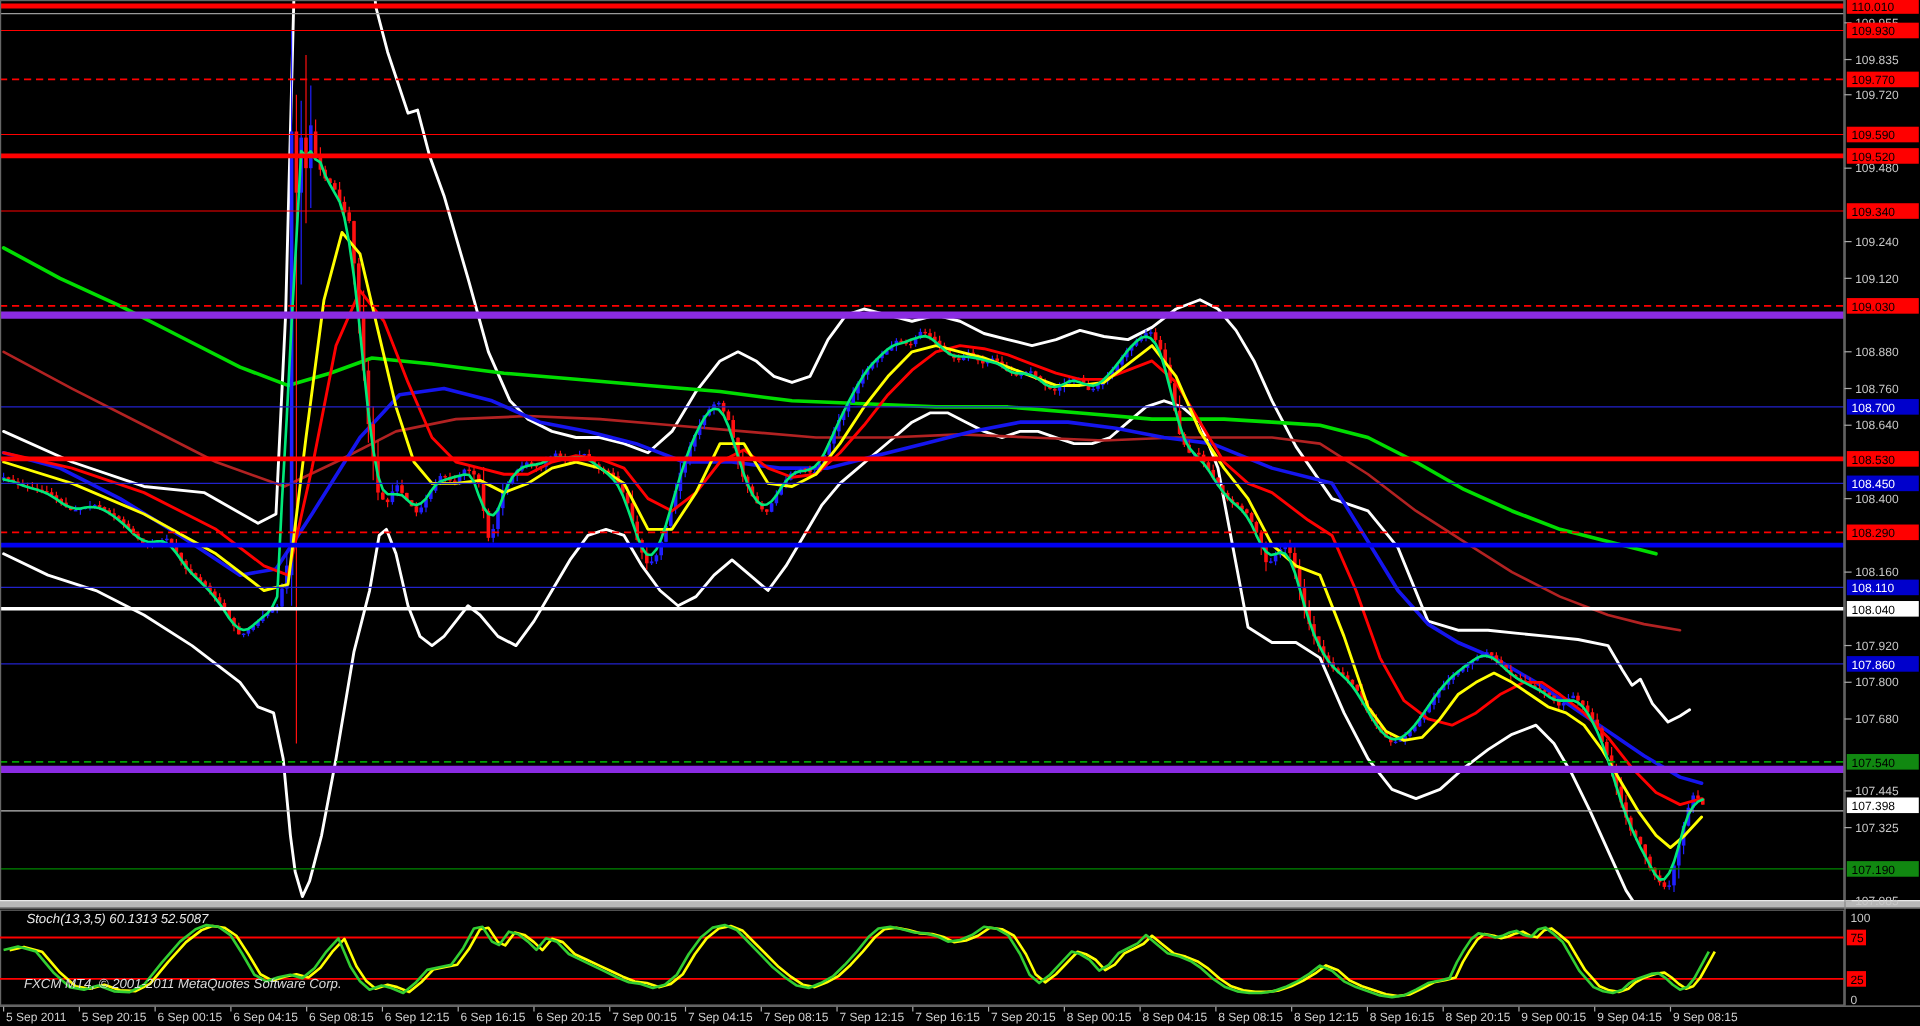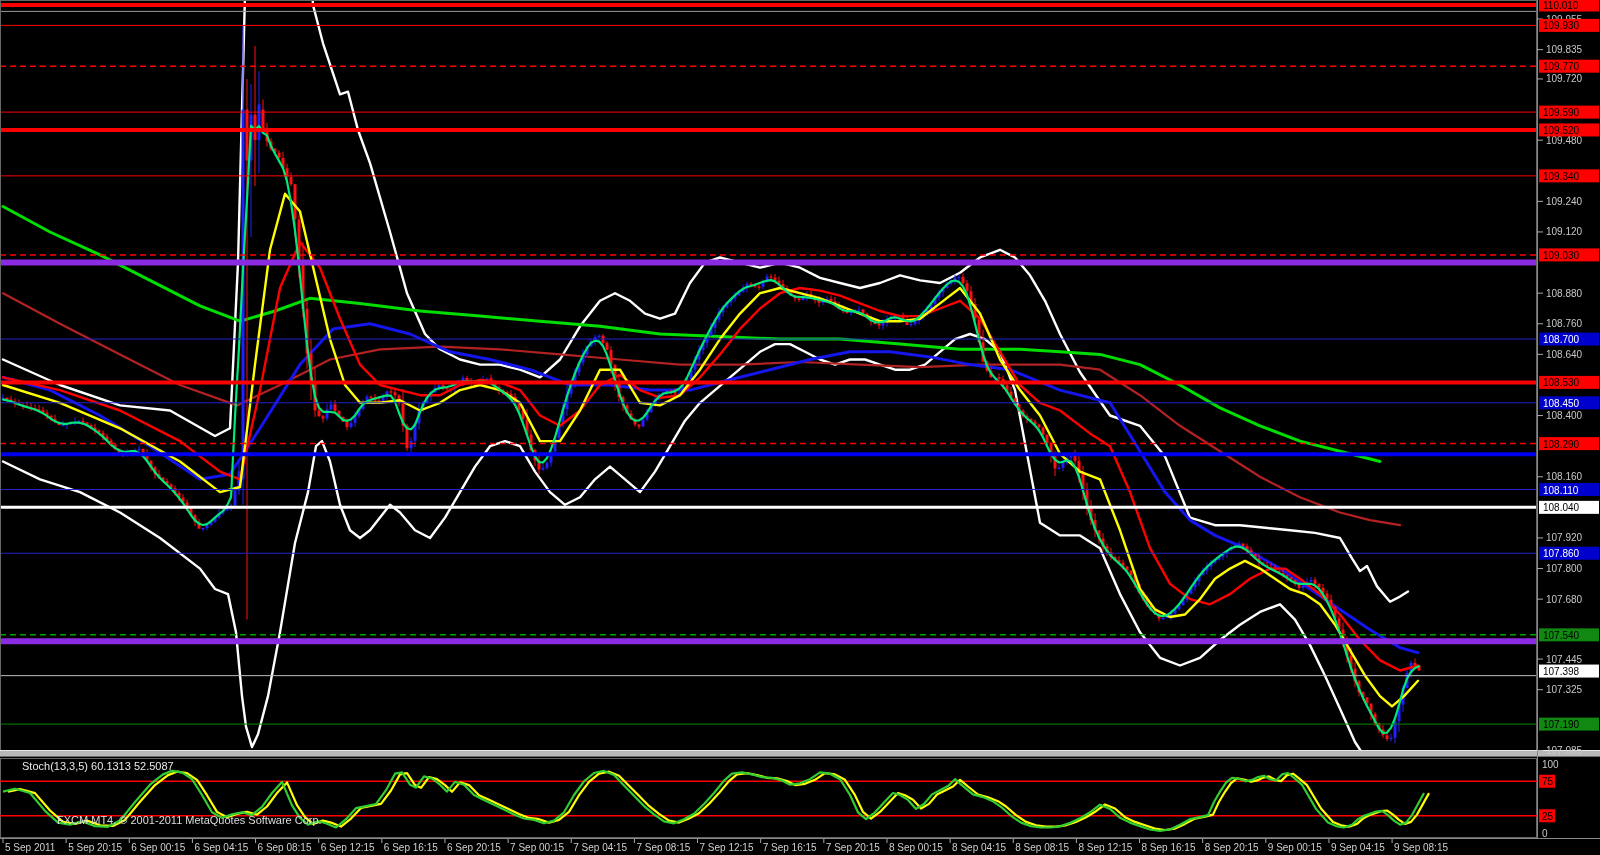--- a/index.html
+++ b/index.html
@@ -1,22 +1,22 @@
 <!DOCTYPE html>
 <html><head>
 <meta charset="utf-8">
 <style>
   html,body{margin:0;padding:0;background:#000;}
   .terminal{position:relative;width:1600px;height:855px;background:#000;overflow:hidden;
             font-family:"Liberation Sans",sans-serif;}
   svg{position:absolute;left:0;top:0;}
   .overlay-label{position:absolute;color:#E8E8E8;font-size:11px;white-space:nowrap;
-                 font-family:"Liberation Sans",sans-serif;}
+                 font-family:"Liberation Sans",sans-serif;font-style:italic;}
   #stoch-label{left:22px;top:760px;}
-  #copyright-label{left:20px;top:814px;color:#DCDCDC;margin-left:37px;}
+  #copyright-label{left:20px;top:814px;color:#DCDCDC;}
 </style>
 </head>
 <body>
 
 <div class="terminal">
   <svg id="chart-svg" width="1600" height="855">
       <defs>
         <clipPath id="clipMain">
           <rect x="0" y="0" width="1537" height="755"></rect>
         </clipPath>

